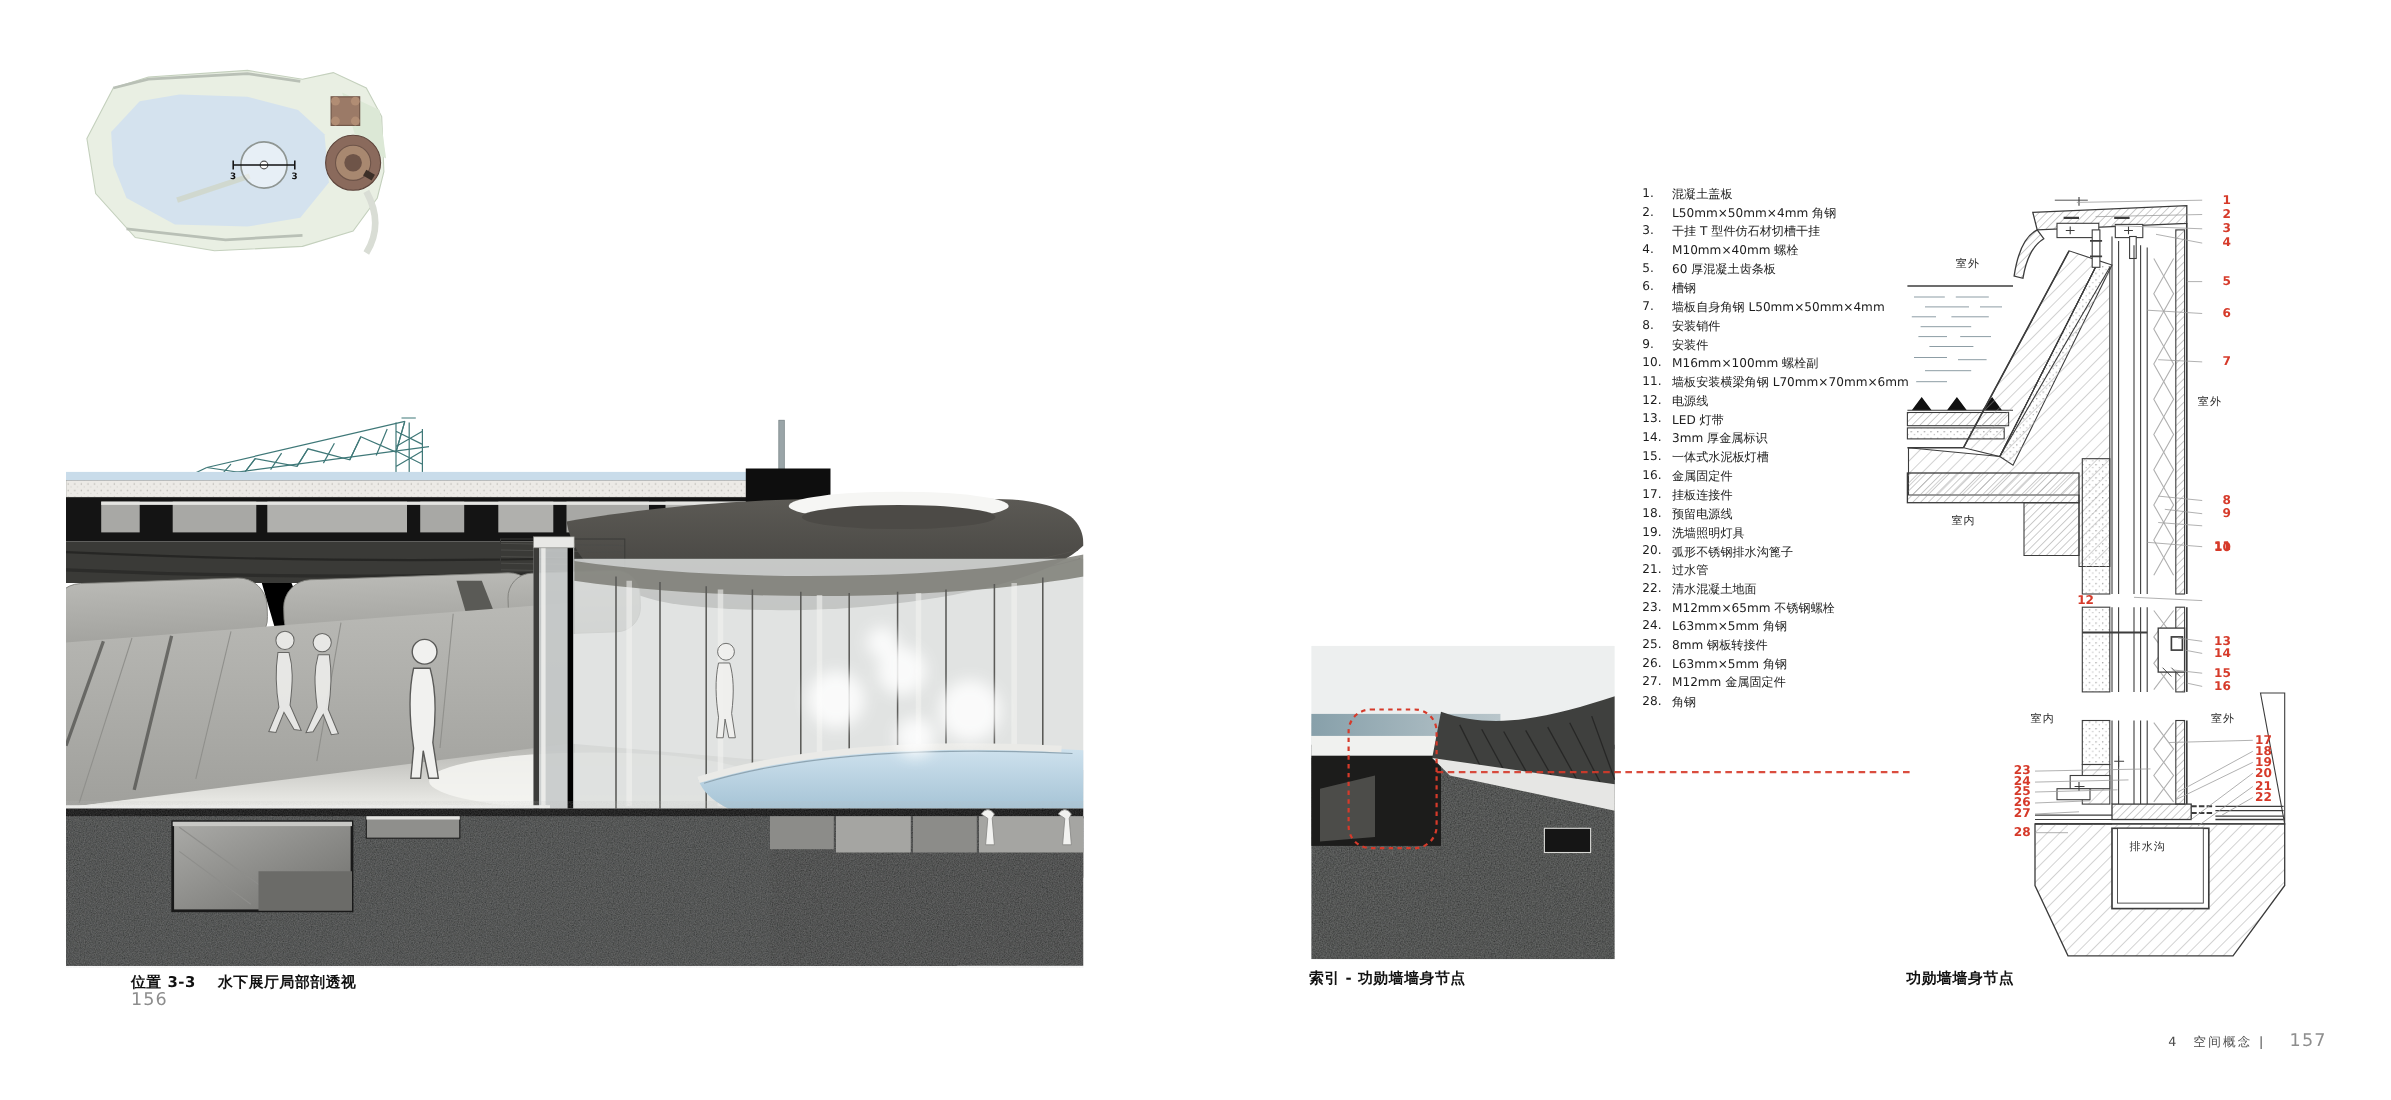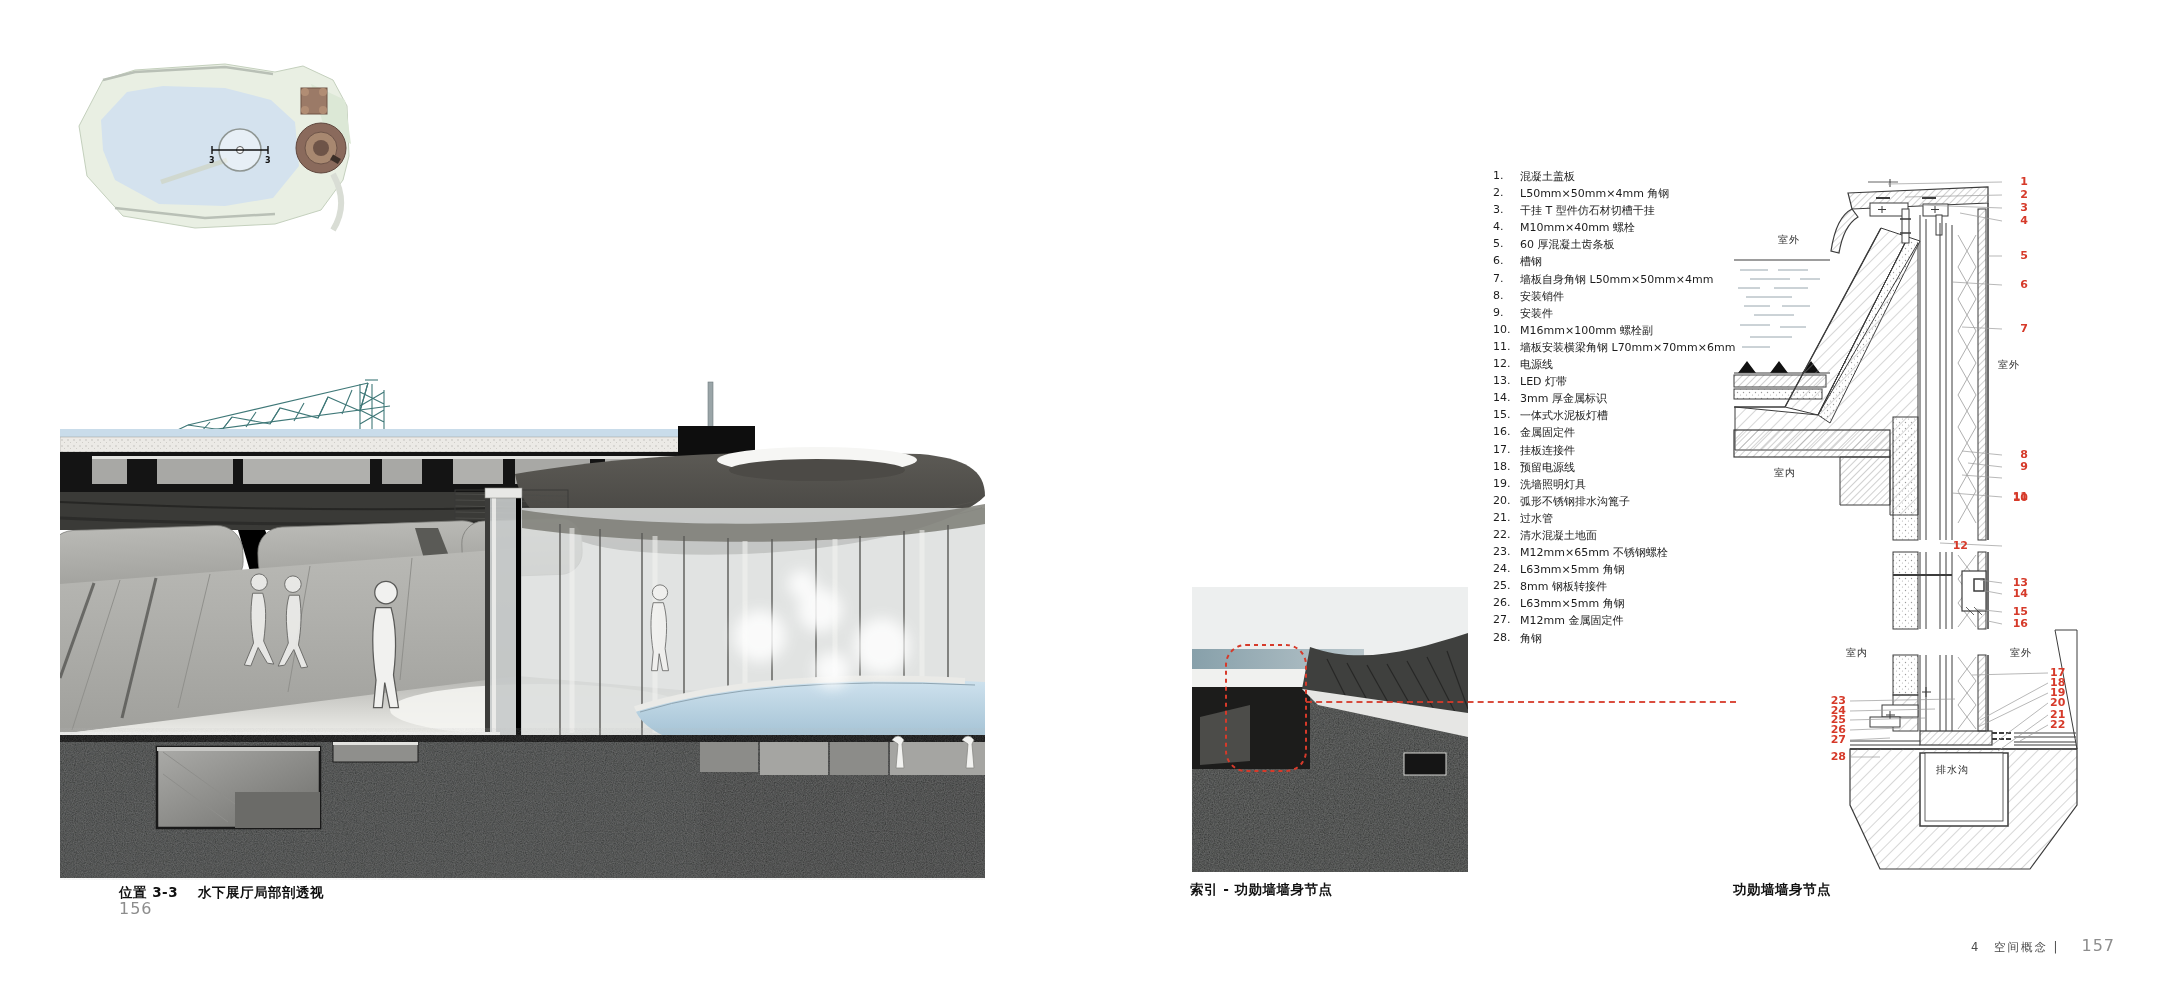--- a/index.html
+++ b/index.html
@@ -526,21 +526,21 @@
     <div class="callout ra" style="left: 2004px; top: 189px; color: rgb(214, 58, 42);">2</div>
     <div class="callout ra" style="left: 2004px; top: 202px; color: rgb(214, 58, 42);">3</div>
     <div class="callout ra" style="left: 2004px; top: 215px; color: rgb(214, 58, 42);">4</div>
     <div class="callout ra" style="left: 2004px; top: 250px; color: rgb(214, 58, 42);">5</div>
     <div class="callout ra" style="left: 2004px; top: 279px; color: rgb(214, 58, 42);">6</div>
     <div class="callout ra" style="left: 2004px; top: 323px; color: rgb(214, 58, 42);">7</div>
     <div class="callout ra" style="left: 2004px; top: 449px; color: rgb(214, 58, 42);">8</div>
     <div class="callout ra" style="left: 2004px; top: 461px; color: rgb(214, 58, 42);">9</div>
     <div class="callout ra" style="left: 2004px; top: 492px; color: rgb(214, 58, 42);">10</div>
     <div class="callout ra" style="left: 2004px; top: 491px; color: rgb(214, 58, 42);">11</div>
-    <div class="callout ra" style="left: 1944px; top: 540px; color: rgb(214, 58, 42);">12</div>
+    <div class="callout ra" style="left: 1884px; top: 540px; color: rgb(214, 58, 42); text-align: center;">12</div>
     <div class="callout ra" style="left: 2004px; top: 577px; color: rgb(214, 58, 42);">13</div>
     <div class="callout ra" style="left: 2004px; top: 588px; color: rgb(214, 58, 42); text-align: right;">14</div>
     <div class="callout ra" style="left: 2004px; top: 606px; color: rgb(214, 58, 42);">15</div>
     <div class="callout ra" style="left: 2004px; top: 618px; color: rgb(214, 58, 42);">16</div>
     <div class="callout" style="left: 2050px; top: 667px; color: rgb(214, 58, 42);">17</div>
     <div class="callout" style="left: 2050px; top: 677px; color: rgb(214, 58, 42);">18</div>
     <div class="callout" style="left: 2050px; top: 687px; color: rgb(214, 58, 42);">19</div>
     <div class="callout" style="left: 2050px; top: 697px; color: rgb(214, 58, 42);">20</div>
     <div class="callout" style="left: 2050px; top: 709px; color: rgb(214, 58, 42);">21</div>
     <div class="callout" style="left: 2050px; top: 719px; color: rgb(214, 58, 42);">22</div>

